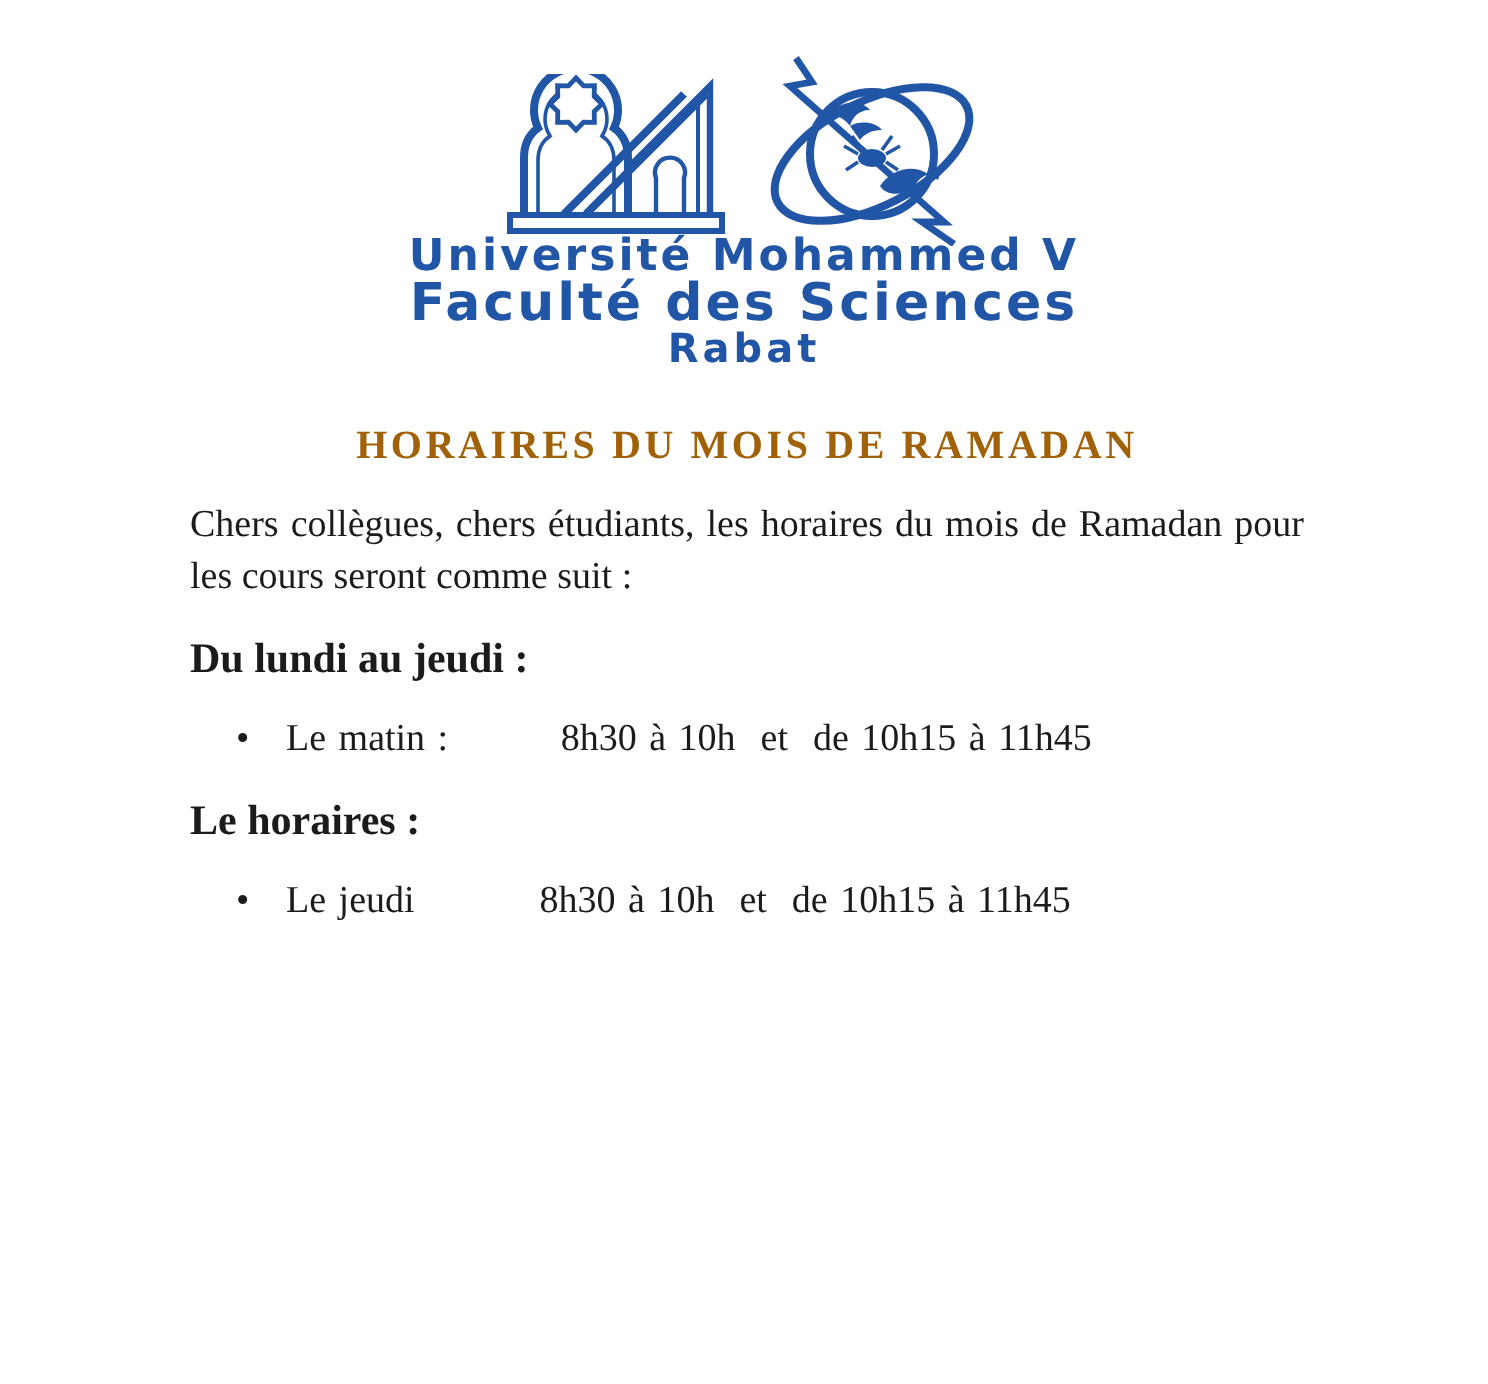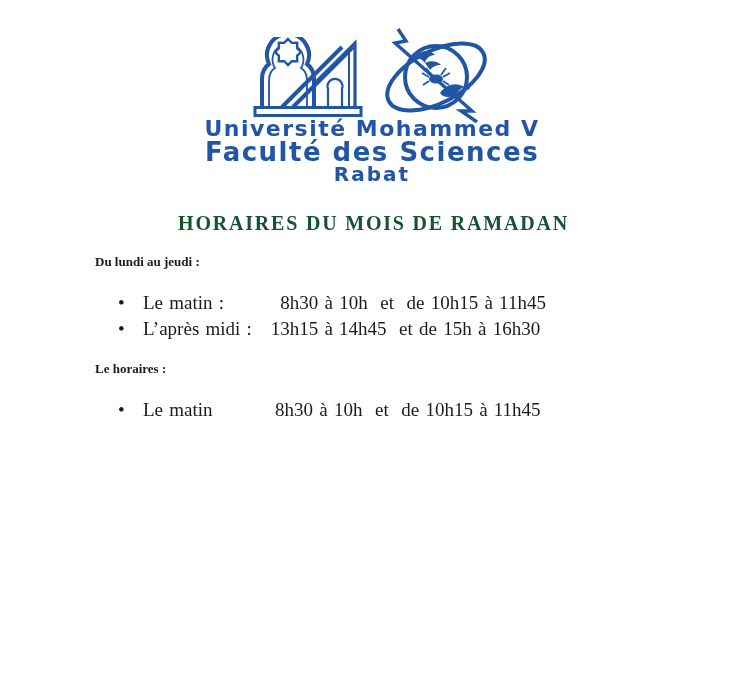--- a/index.html
+++ b/index.html
@@ -47,32 +47,32 @@
   .doc {
     margin: 0 92px 0 95px;
   }
   .doc-title {
     margin: 26px 0 0 0;
     font-size: 20px;
     line-height: 24px;
     font-weight: bold;
     text-align: center;
     letter-spacing: 1.8px;
-    color: #14532d;
+    color: #a16207;
   }
   .intro {
     margin: 15px 0 0 0;
     width: 557px;
     font-size: 19px;
     line-height: 26px;
     text-align: justify;
   }
   .sec-heading {
     margin: 14px 0 0 0;
-    font-size: 13px;
+    font-size: 21px;
     line-height: 26px;
     font-weight: bold;
   }
   ul.sched {
     list-style: none;
     margin: 15px 0 0 0;
     padding: 0 0 0 48px;
   }
   ul.sched li {
     font-size: 19px;
@@ -144,26 +144,26 @@
     <div class="logo-text">
       <div class="logo-line1">Université Mohammed V</div>
       <div class="logo-line2">Faculté des Sciences</div>
       <div class="logo-line3">Rabat</div>
     </div>
   </header>
 
   <main class="doc">
     <h1 class="doc-title">HORAIRES DU MOIS DE RAMADAN</h1>
 
+    <p class="intro">Chers collègues, chers étudiants, les horaires du mois de Ramadan pour les cours seront comme suit :</p>
 
     <h2 class="sec-heading">Du lundi au jeudi :</h2>
     <ul class="sched">
       <li>Le matin :         8h30 à 10h  et  de 10h15 à 11h45</li>
-      <li>L’après midi :   13h15 à 14h45  et de 15h à 16h30</li>
     </ul>
 
     <h2 class="sec-heading">Le horaires :</h2>
     <ul class="sched">
-      <li>Le matin          8h30 à 10h  et  de 10h15 à 11h45</li>
+      <li>Le jeudi          8h30 à 10h  et  de 10h15 à 11h45</li>
     </ul>
   </main>
 
 </div>
 
 </body></html>

